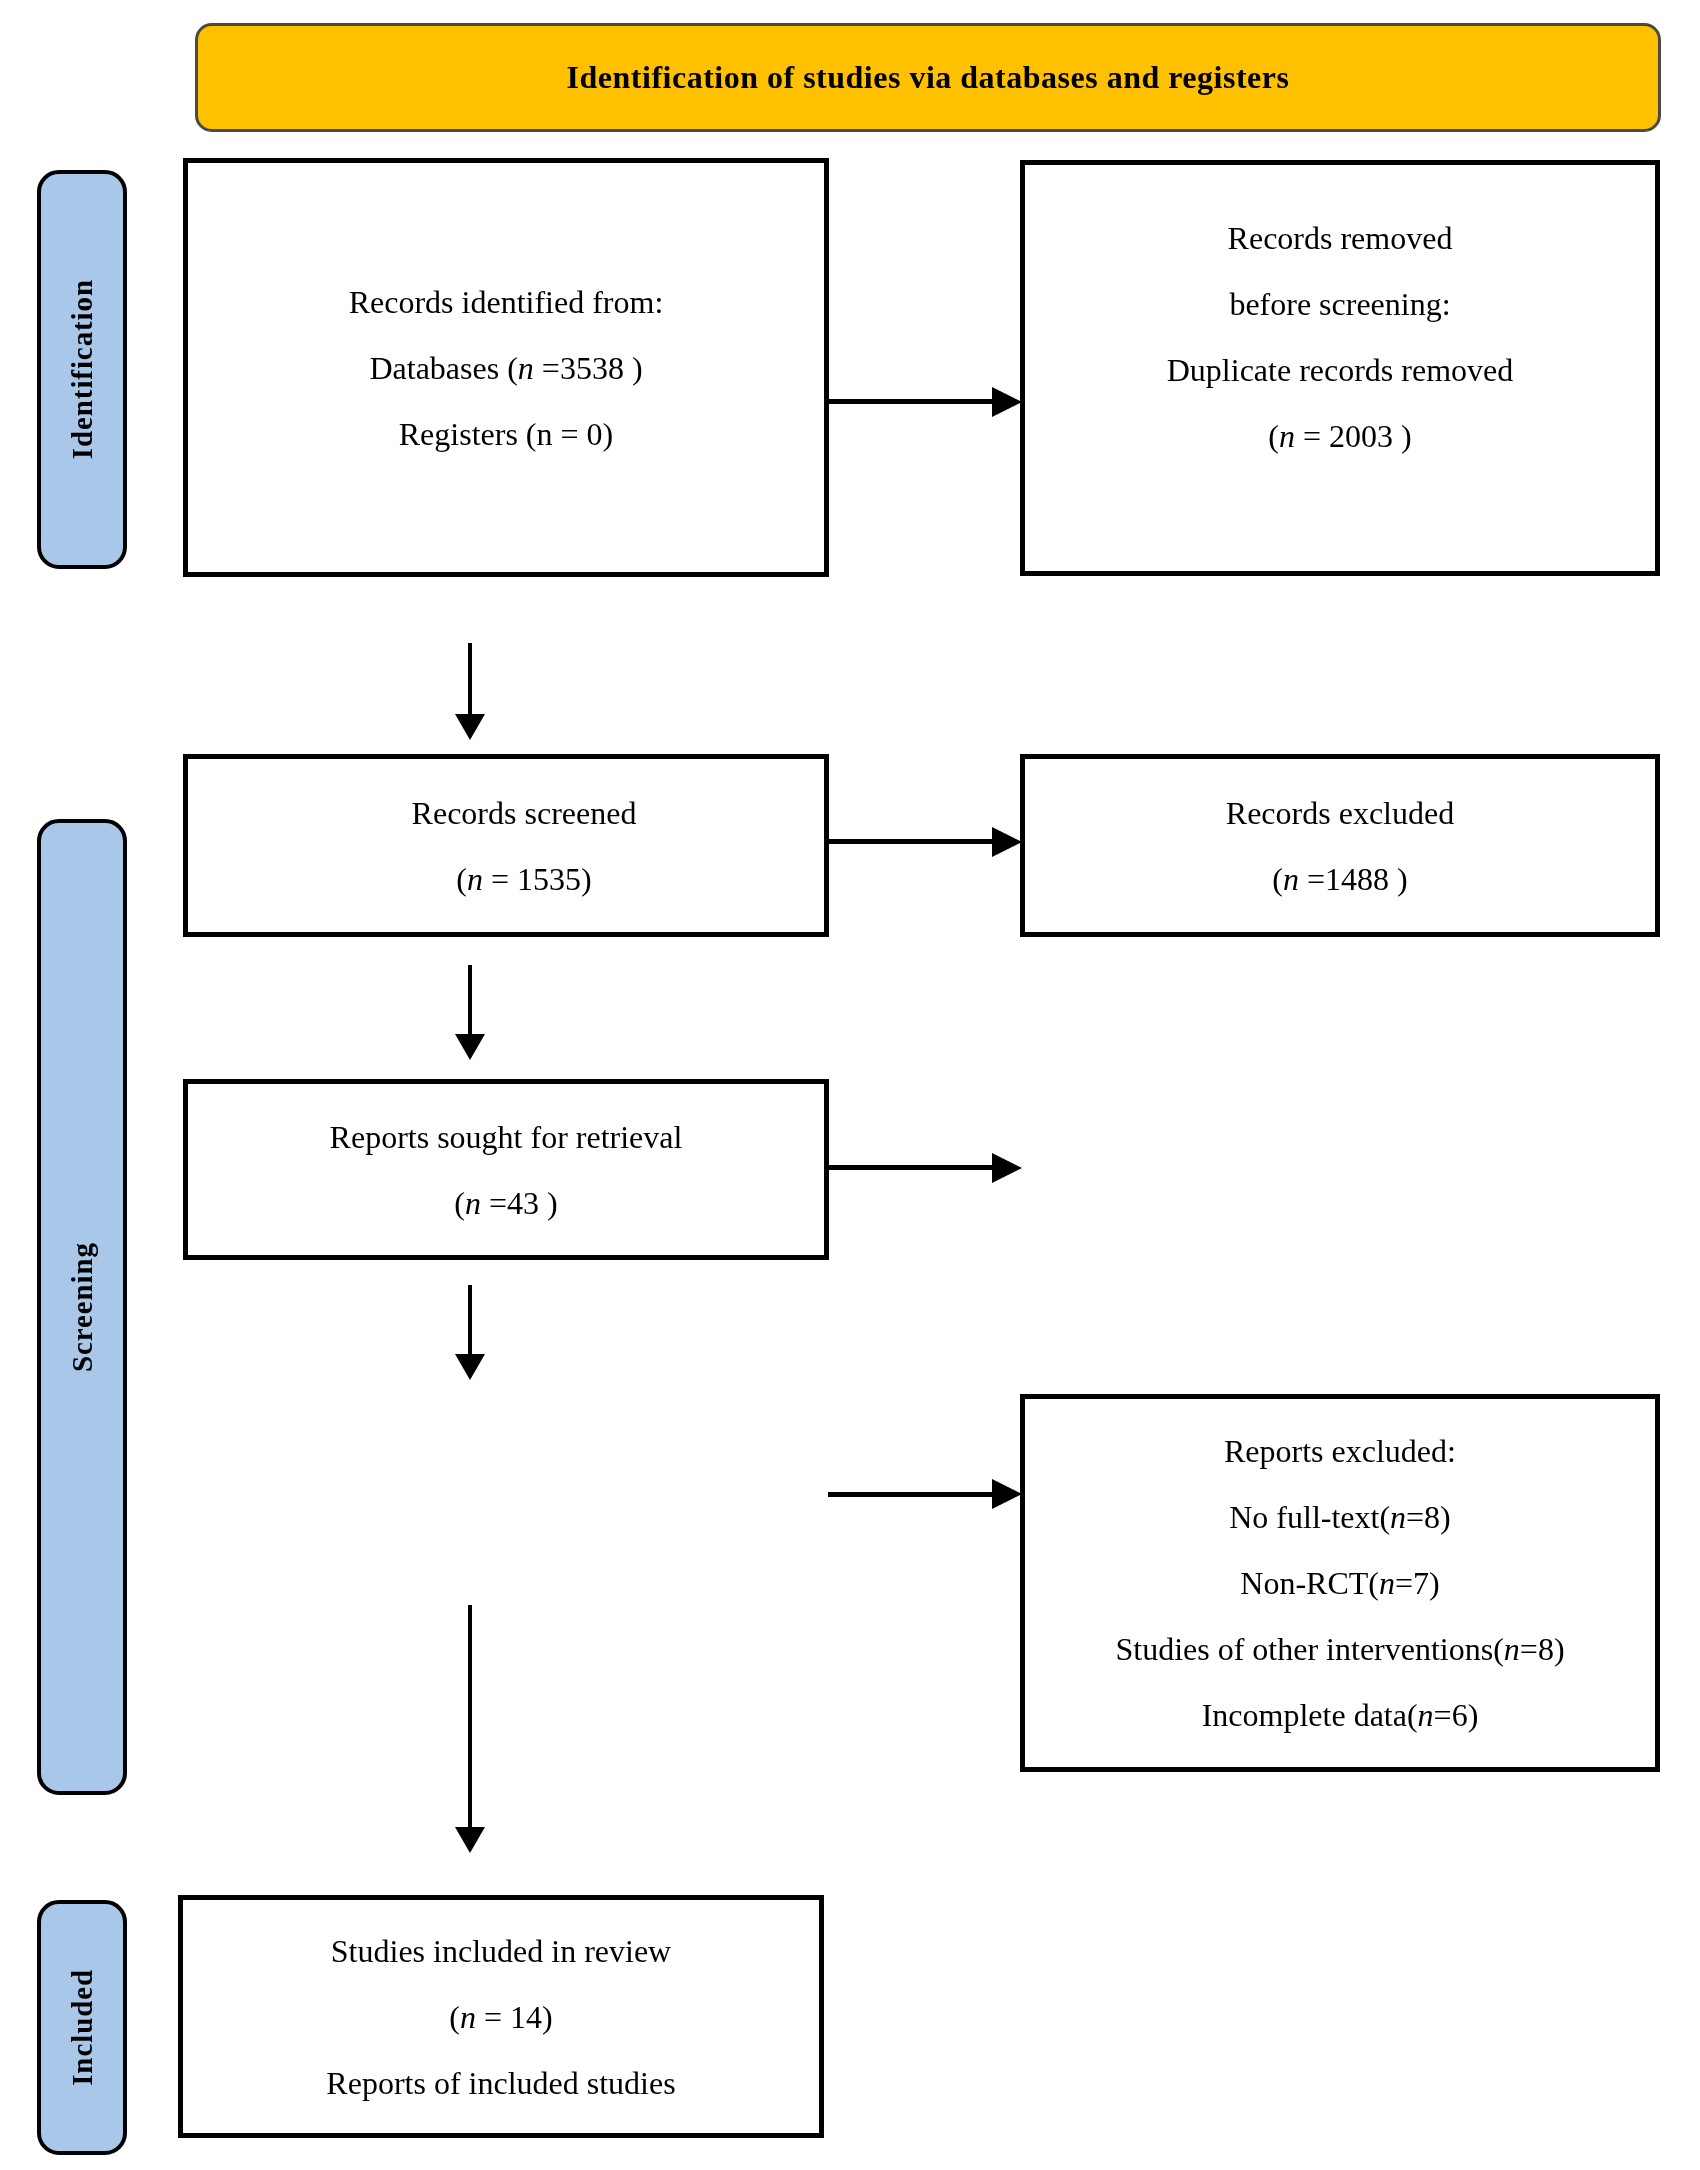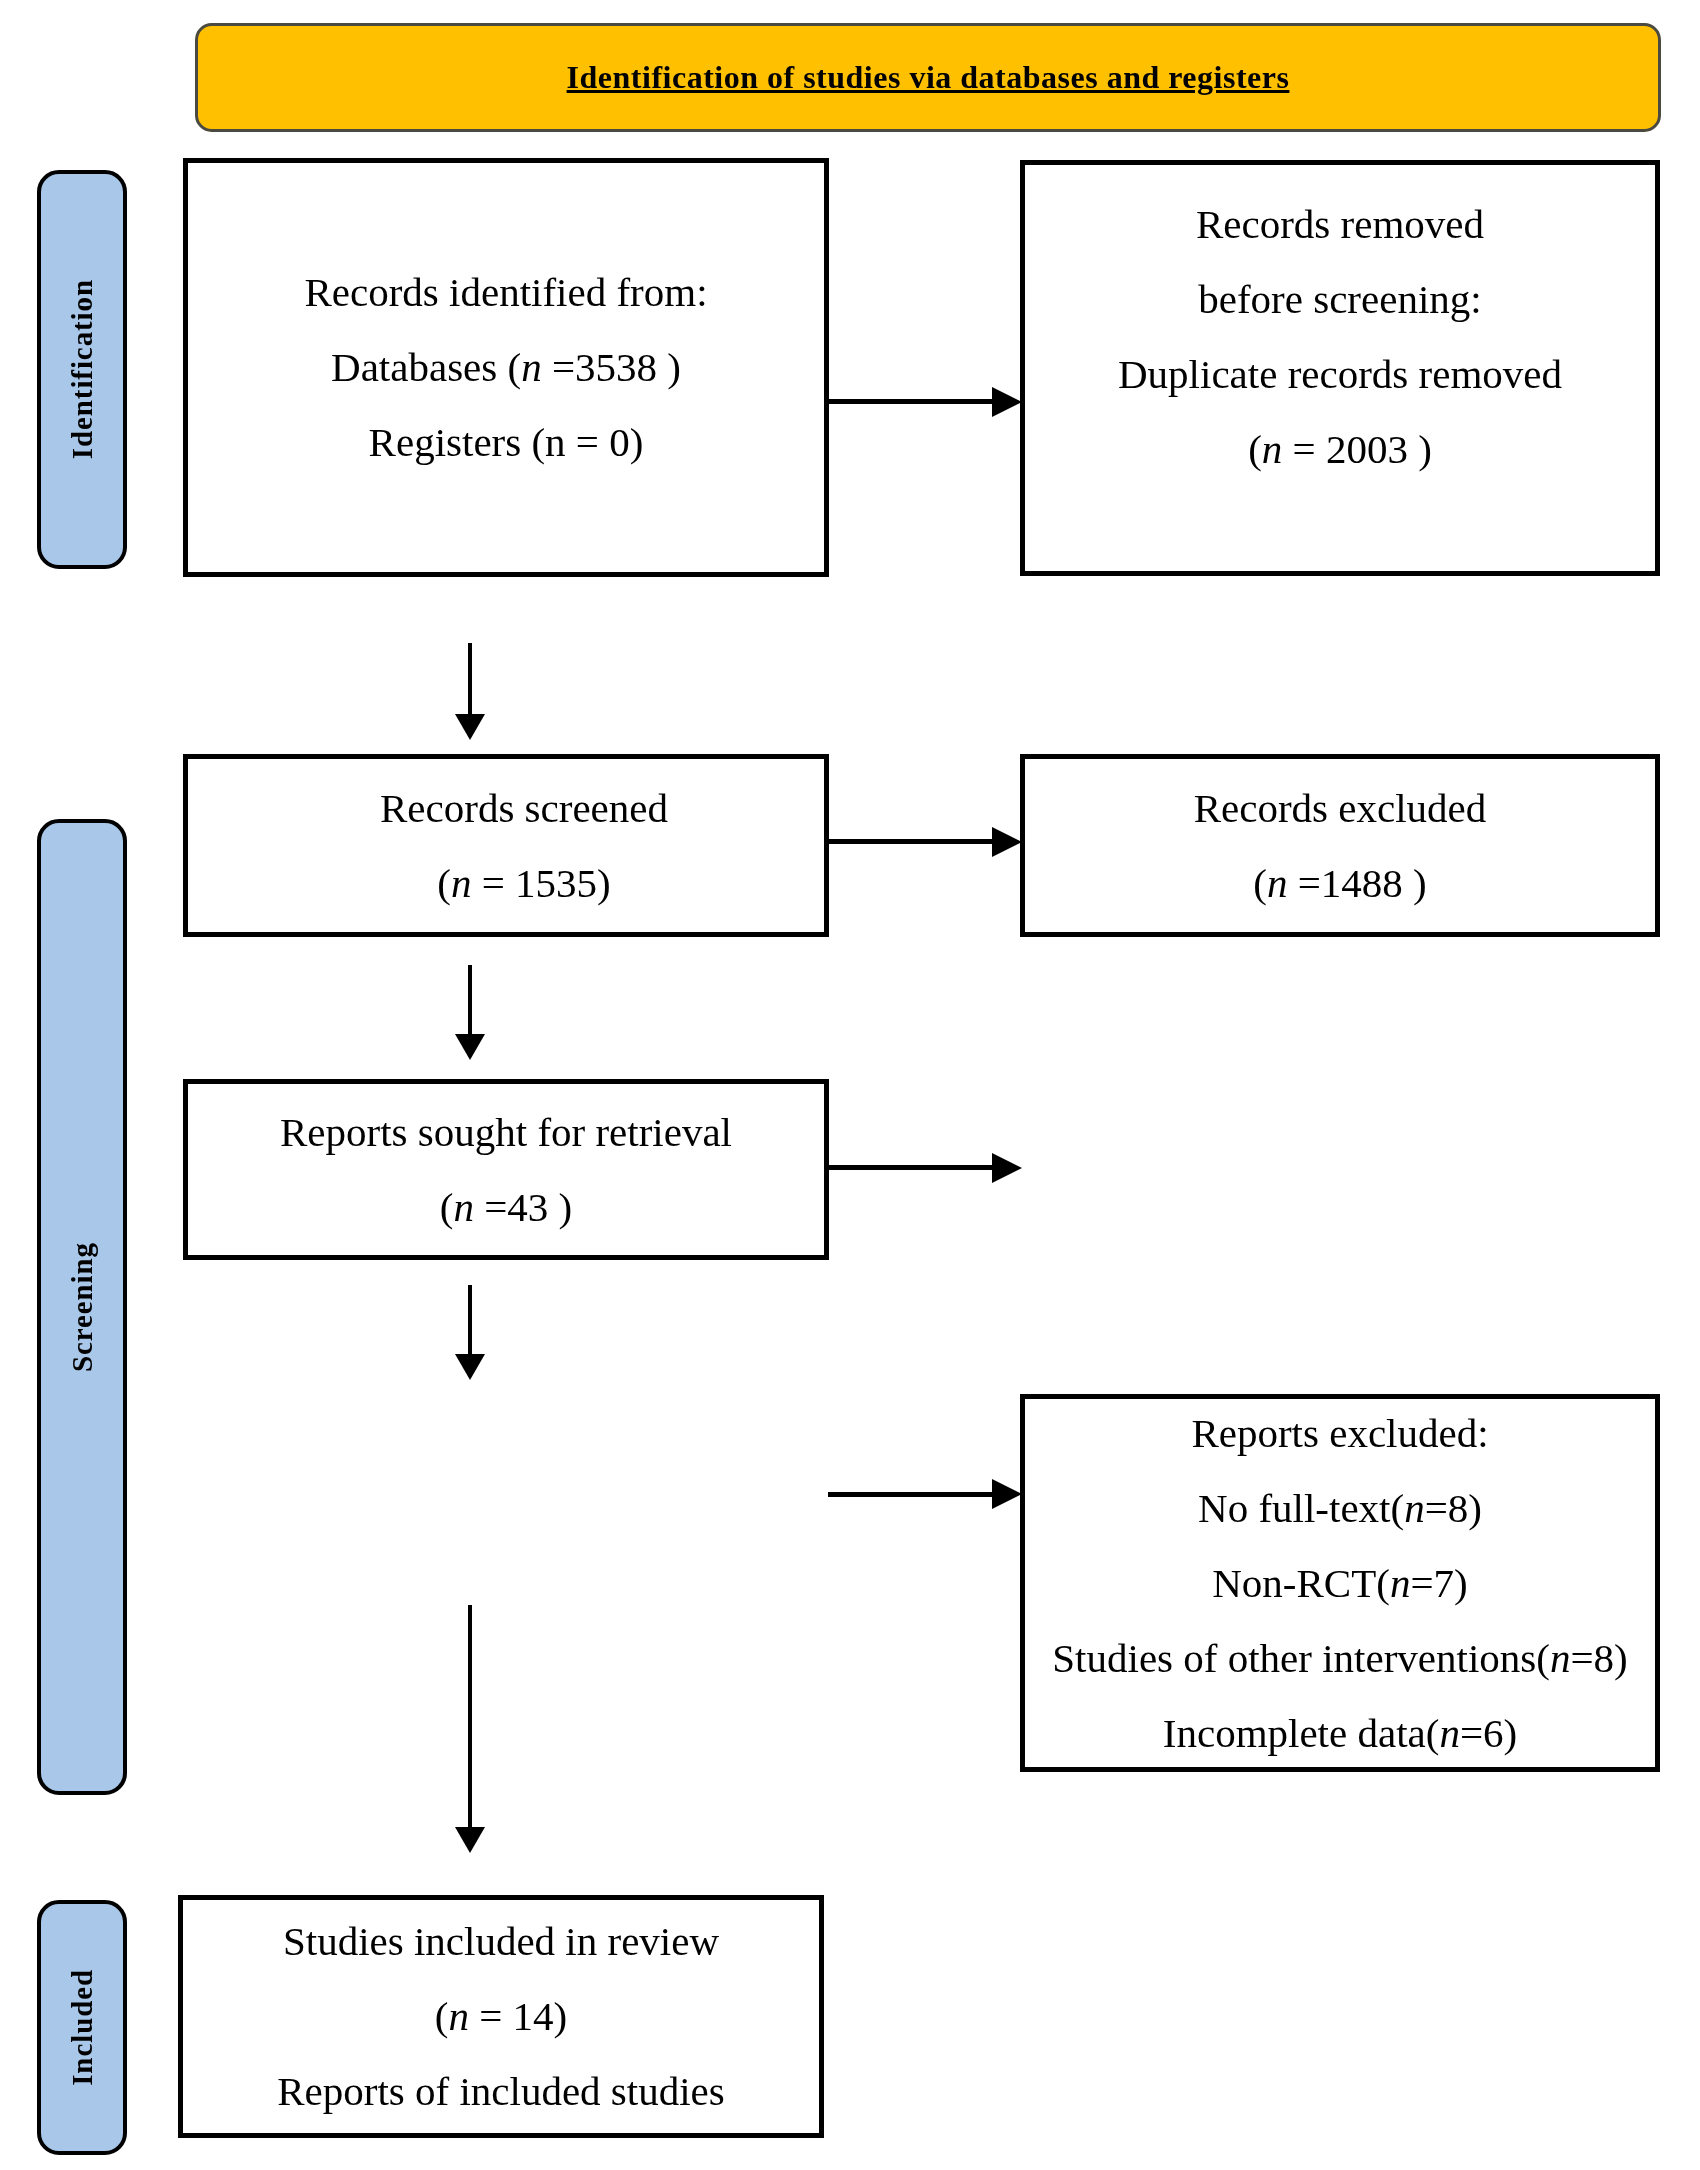--- a/index.html
+++ b/index.html
@@ -6,42 +6,42 @@
   html,body { background:#ffffff; }
   body { font-family:"Liberation Serif","DejaVu Serif",serif; color:#000; }
   .canvas{
     position:relative; width:1700px; height:2171px; background:#ffffff; overflow:hidden;
   }
   
   .banner{
     position:absolute; left:195px; top:23px; width:1466px; height:109px;
     background:var(--banner-fill,#FFC000);
     border:3.7px solid #4a4a40; border-radius:16.7px;
-    display:flex; align-items:center; justify-content:center;text-decoration:underline;
+    display:flex; align-items:center; justify-content:center;
   }
   .banner-title{ font-weight:bold; font-size:32px; letter-spacing:0.5px; }
   
   .stage{
     position:absolute; left:37px; width:90px;
     background:var(--sidebar-fill,#A9C7E8);
     border:4.6px solid #000; border-radius:22px;
     display:flex; align-items:center; justify-content:center;
   }
   .stage-label{
     writing-mode:vertical-rl; transform:rotate(180deg);
     font-weight:bold; font-size:29px; letter-spacing:0.9px; white-space:nowrap;
   }
   
   .box{
     position:absolute; background:#fff; border:5.6px solid #000;
     display:flex; align-items:center; justify-content:center; text-align:center;
   }
   .colL{ left:183px; width:646px; }
   .colR{ left:1020px; width:640px; }
-  .lines{ display:flex; flex-direction:column; gap:34px; font-size:41px; line-height:1; }
+  .lines{ display:flex; flex-direction:column; gap:34px; font-size:32px; line-height:1; }
   .lines .tline{ white-space:nowrap; }
   
   .stem{ position:absolute; background:#000; }
   .head-right{
     position:absolute; width:0; height:0;
     border-top:15px solid transparent; border-bottom:15px solid transparent;
     border-left:30px solid #000;
   }
   .head-down{
     position:absolute; width:0; height:0;

